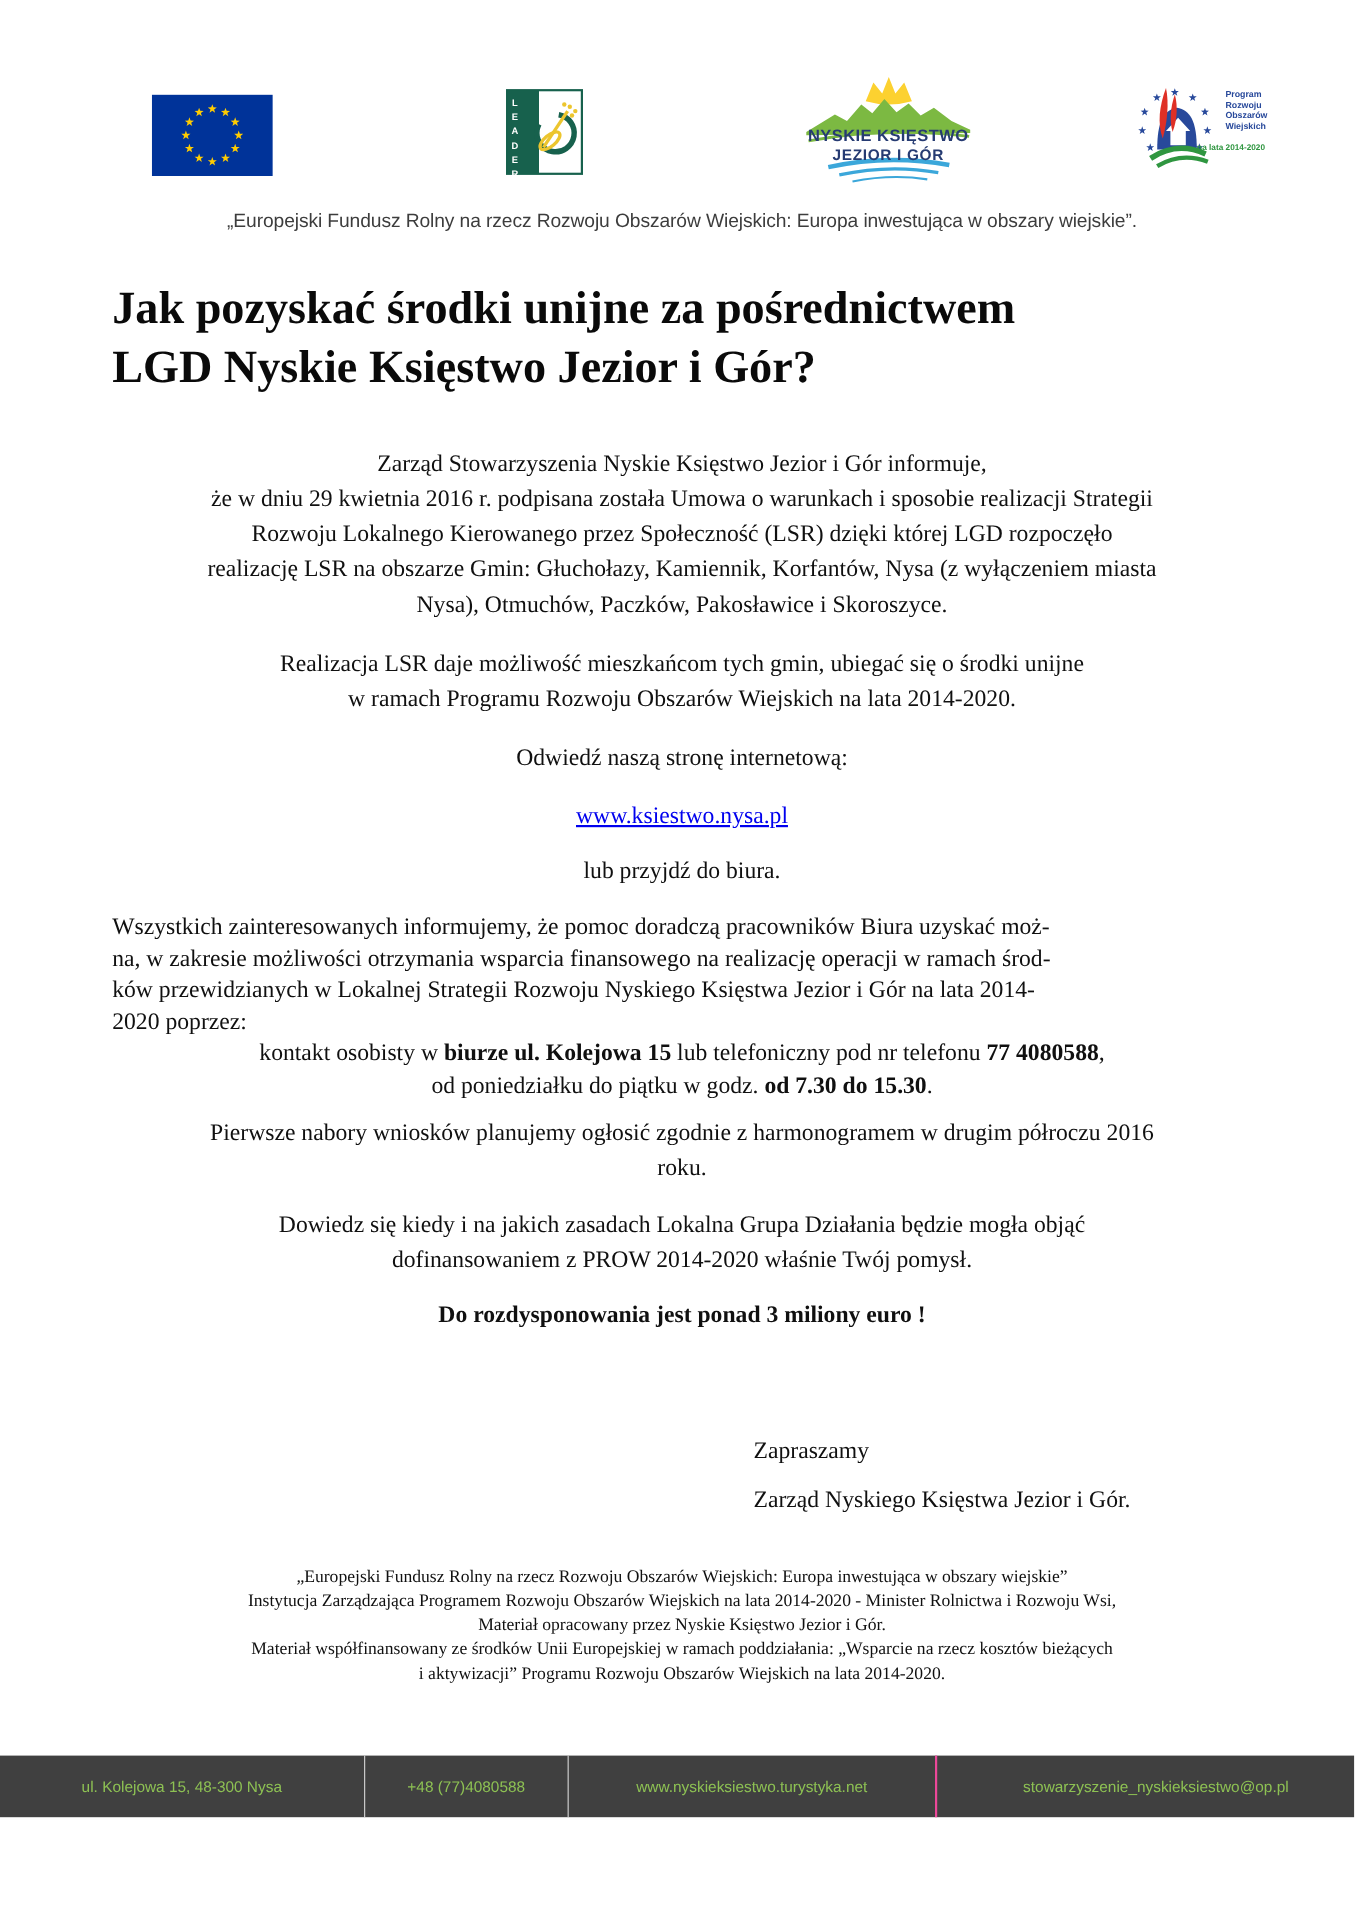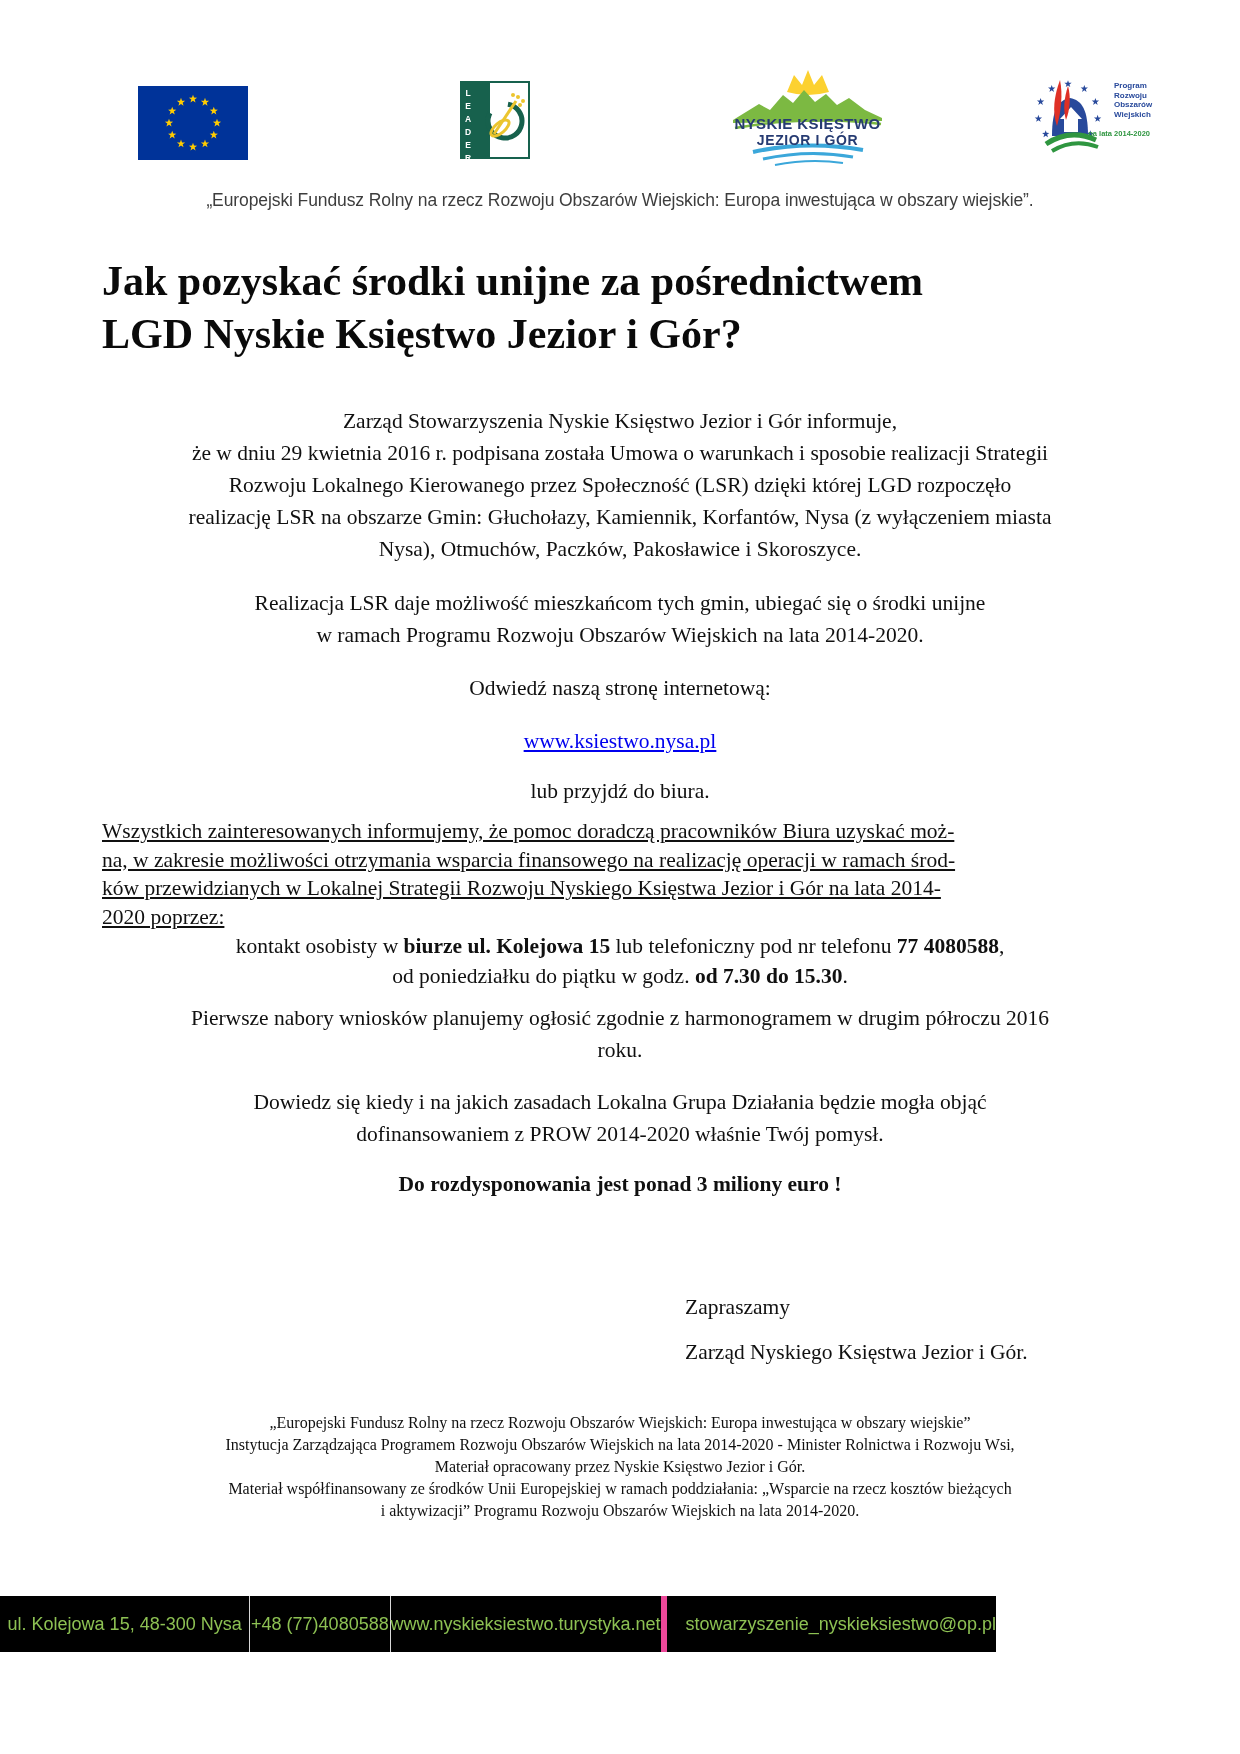--- a/index.html
+++ b/index.html
@@ -47,49 +47,49 @@
     text-align:left; font-weight:bold; font-size:42px; line-height:53px;
     margin-top:44px; white-space:pre-line; color:#0a0a0a;
   }
   .p { margin:0; white-space:pre-line; font-size:21.5px; line-height:32px; text-align:center; }
   .p-intro      { margin-top:44px; }
   .p-real       { margin-top:22px; }
   .p-pomysl     { margin-top:20px; }
   .p-odwiedz    { margin-top:21px; }
   .p-linkline   { margin-top:21px; }
   .p-biuro      { margin-top:18px; }
-  .p-wszystkich { margin-top:10px; text-align:left; line-height:28.5px;text-decoration:underline; }
+  .p-wszystkich { margin-top:21px; text-align:left; line-height:28.5px; }
   .p-contact    { margin-top:0; line-height:30px; }
   .p-nabory     { margin-top:11px; }
   .p-dowiedz    { margin-top:20px; }
   .p-euro       { margin-top:18px; font-weight:bold; }
   .b { font-weight:bold;text-align:center; }
   a.weblink { color:#0000ee; text-decoration:underline; cursor:pointer; }
   .closing {
     margin-top:85px; margin-left:583px; font-size:21.5px; line-height:45px;
     white-space:pre-line; text-align:left;
   }
   .footer-notes {
     margin-top:37px; text-align:center; font-size:16px; line-height:22px;
     white-space:pre-line; color:#101010;
   }
   
   .contact-bar {
-    position:absolute; left:0; top:1596px; width:996px; height:56px;
+    position:absolute; left:0; top:1596px; width:1231px; height:56px;
     display:flex; font-family:"Liberation Sans",sans-serif;
-    font-size:18px; color:#8dc153; background:#000000;
+    font-size:14px; color:#8dc153; background:#404040;
   }
   .contact-bar .cell {
     display:flex; align-items:center; justify-content:center;
     box-sizing:border-box;
   }
   .cell-address { width:333px; }
   .cell-phone   { width:187px; border-left:1px solid #d8d8d8; }
   .cell-web     { width:336px; border-left:1px solid #d8d8d8; }
-  .cell-email   { width:384px; border-left:6px solid #ec4899;padding-left:19px; }
+  .cell-email   { width:384px; border-left:2px solid #ec4899;padding-left:19px; }
 </style>
 </head>
 <body>
 
 <div class="page">
 
   <div class="logo-strip">
 
     <div class="logo logo-eu">
       <svg width="110" height="74" viewBox="0 0 110 74">

